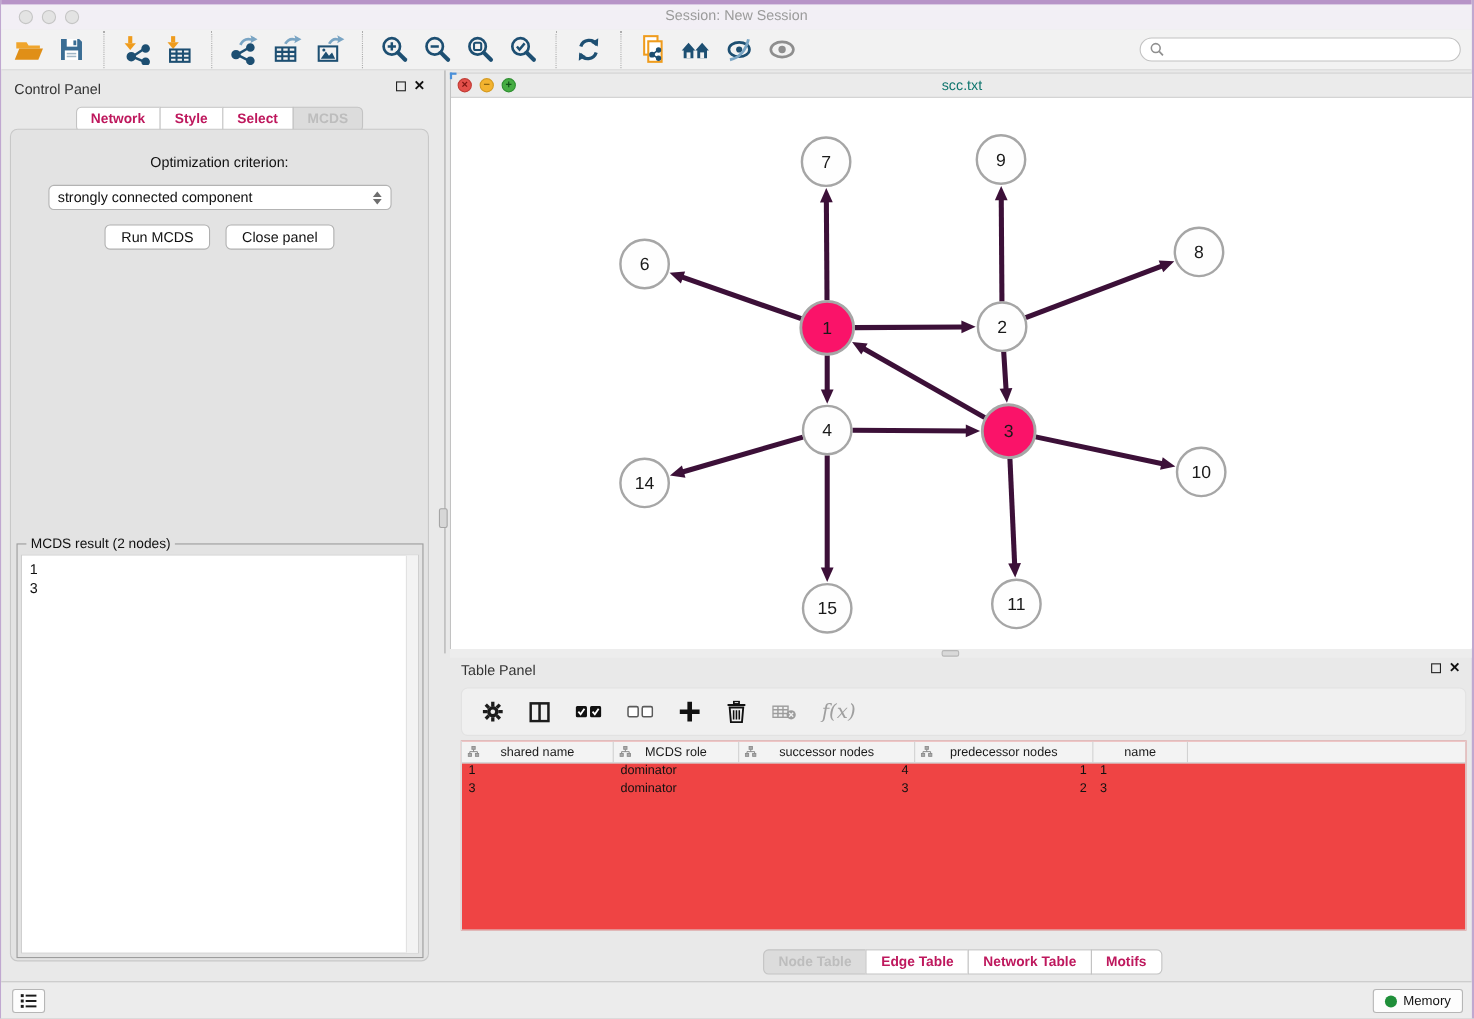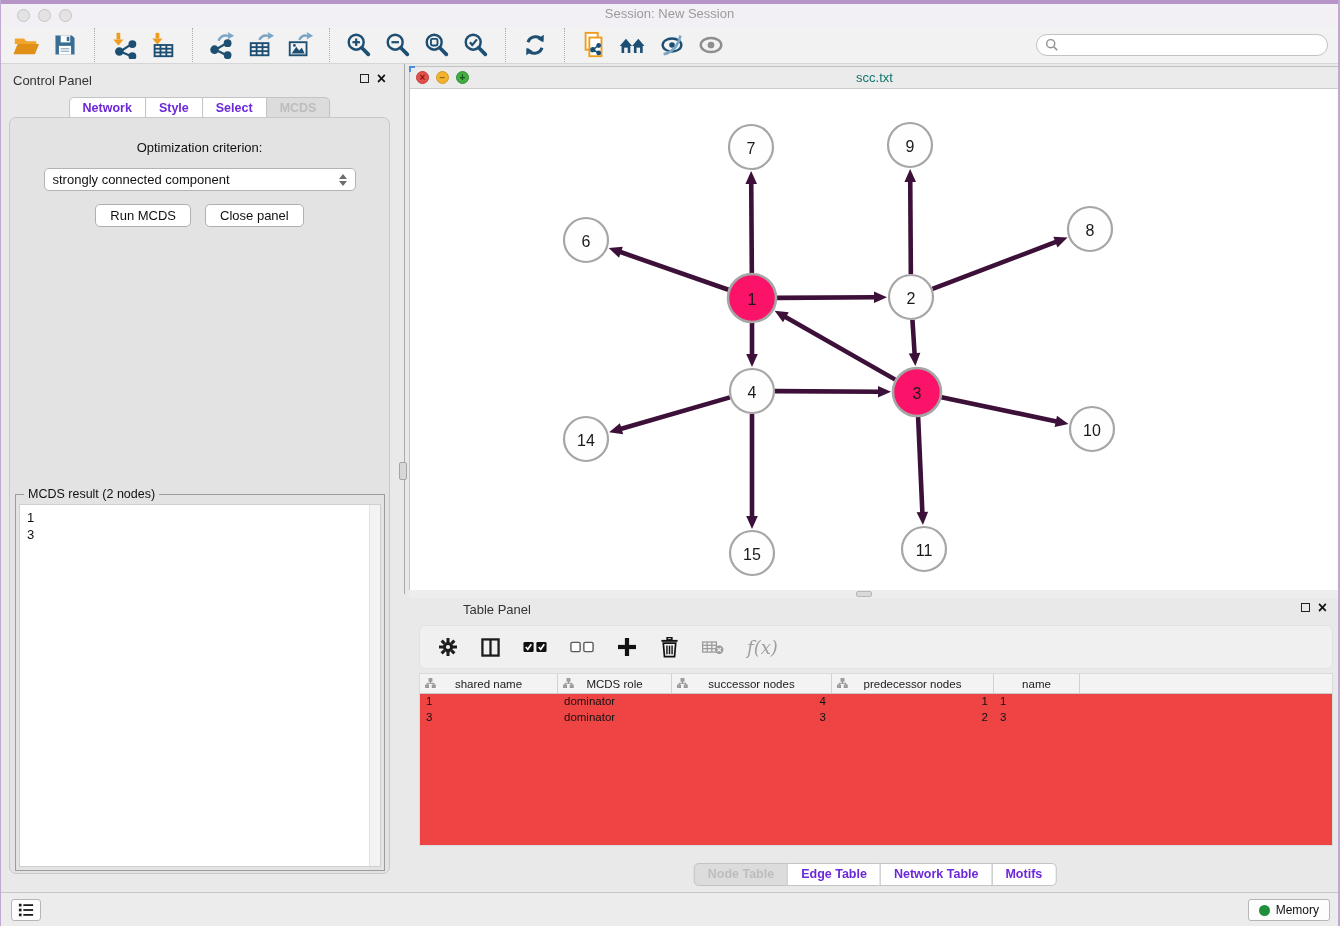--- a/index.html
+++ b/index.html
@@ -25,21 +25,21 @@
   .panel-head-ic{ display:flex; gap:8px; align-items:center; }
   .float-ic{ width:9px; height:9px; border:1.5px solid #222; display:inline-block; }
   .close-ic{ font-size:16px; font-weight:bold; color:#111; line-height:9px; }
   .ptitle{ font-size:13px; color:#333; }
   
   .control-panel{ position:absolute; left:0; top:64px; width:397px; height:828px; }
   .cp-head{ position:absolute; left:12px; top:9px; }
   .cp-icons{ position:absolute; right:12px; top:10px; }
   .tabs-row{ position:absolute; display:flex; }
   .cp-tabs{ left:50%; transform:translateX(-50%); top:33px; }
-  .tab{ font-size:12.5px; font-weight:600; color:#6d28d9; background:#fff; border:1px solid #c3c3c3;
+  .tab{ font-size:12.5px; font-weight:600; color:#be185d; background:#fff; border:1px solid #c3c3c3;
         padding:3px 13px 4px; margin-left:-1px; white-space:nowrap; }
   .tab:first-child{ border-top-left-radius:5px; border-bottom-left-radius:5px; margin-left:0;}
   .tab:last-child{ border-top-right-radius:5px; border-bottom-right-radius:5px; }
   .tab.sel{ background:#dcdcdc; color:#bdbdbd; }
   .cp-box{ position:absolute; left:8px; top:53px; width:381px; height:757px; background:#e3e3e3;
            border:1px solid #c8c8c8; border-radius:7px; }
   .opt-label{ margin-top:22px; text-align:center; font-size:13px; color:#111; }
   .combo{ margin:13px auto 0; width:312px; height:23px; background:#fff; border:1px solid #b3b3b3;
           border-radius:5px; display:flex; align-items:center; padding:0 8px; font-size:13px; color:#111; }
   .combo .stepper{ margin-left:auto; display:flex; flex-direction:column; gap:2px; }
@@ -69,21 +69,21 @@
   .nlight{ width:13px; height:13px; border-radius:50%; font-size:10px; font-weight:bold; display:flex;
            align-items:center; justify-content:center; line-height:1; }
   .nl-close{ background:#e4504a; border:1px solid #c23c36; color:#7c1511; }
   .nl-min{ background:#f3b32f; border:1px solid #d59b22; color:#8a6410; }
   .nl-max{ background:#46ad43; border:1px solid #2f8f31; color:#14541a; }
   .focus-corner{ position:absolute; left:-1px; top:-1px; width:6px; height:6px;
                  border-left:2px solid #4a90d9; border-top:2px solid #4a90d9; }
   .canvas{ position:absolute; left:0; top:22px; width:929px; height:501px; background:#fff; }
   
   .table-panel{ position:absolute; left:408px; top:598px; width:932px; height:294px; }
-  .tp-head{ position:absolute; left:10px; top:4px;margin-left:44px; }
+  .tp-head{ position:absolute; left:10px; top:4px; }
   .tp-icons{ position:absolute; right:14px; top:5px; }
   .tp-toolbar{ position:absolute; left:10px; right:8px; top:27px; height:44px; background:#f0f0f0;
                border:1px solid #e2e2e2; border-radius:6px; display:flex; align-items:center; gap:23px; padding:0 18px; }
   .tp-tool{ display:flex; align-items:center; justify-content:center; }
   .fx{ font-family:"DejaVu Serif", serif; font-style:italic; font-size:18px; color:#9f9f9f; }
   .dtable{ position:absolute; left:10px; right:8px; top:75px; height:173px; background:#ef4444; border:1px solid #dadada; }
   .thead{ display:flex; height:20px; background:#f3f3f3; border-bottom:1px solid #c9c9c9; }
   .hcell{ position:relative; display:flex; align-items:center; justify-content:center; border-right:1px solid #d2d2d2;
           font-size:11.5px; color:#1a1a1a; }
   .hcell .tree{ position:absolute; left:5px; top:4px; }

